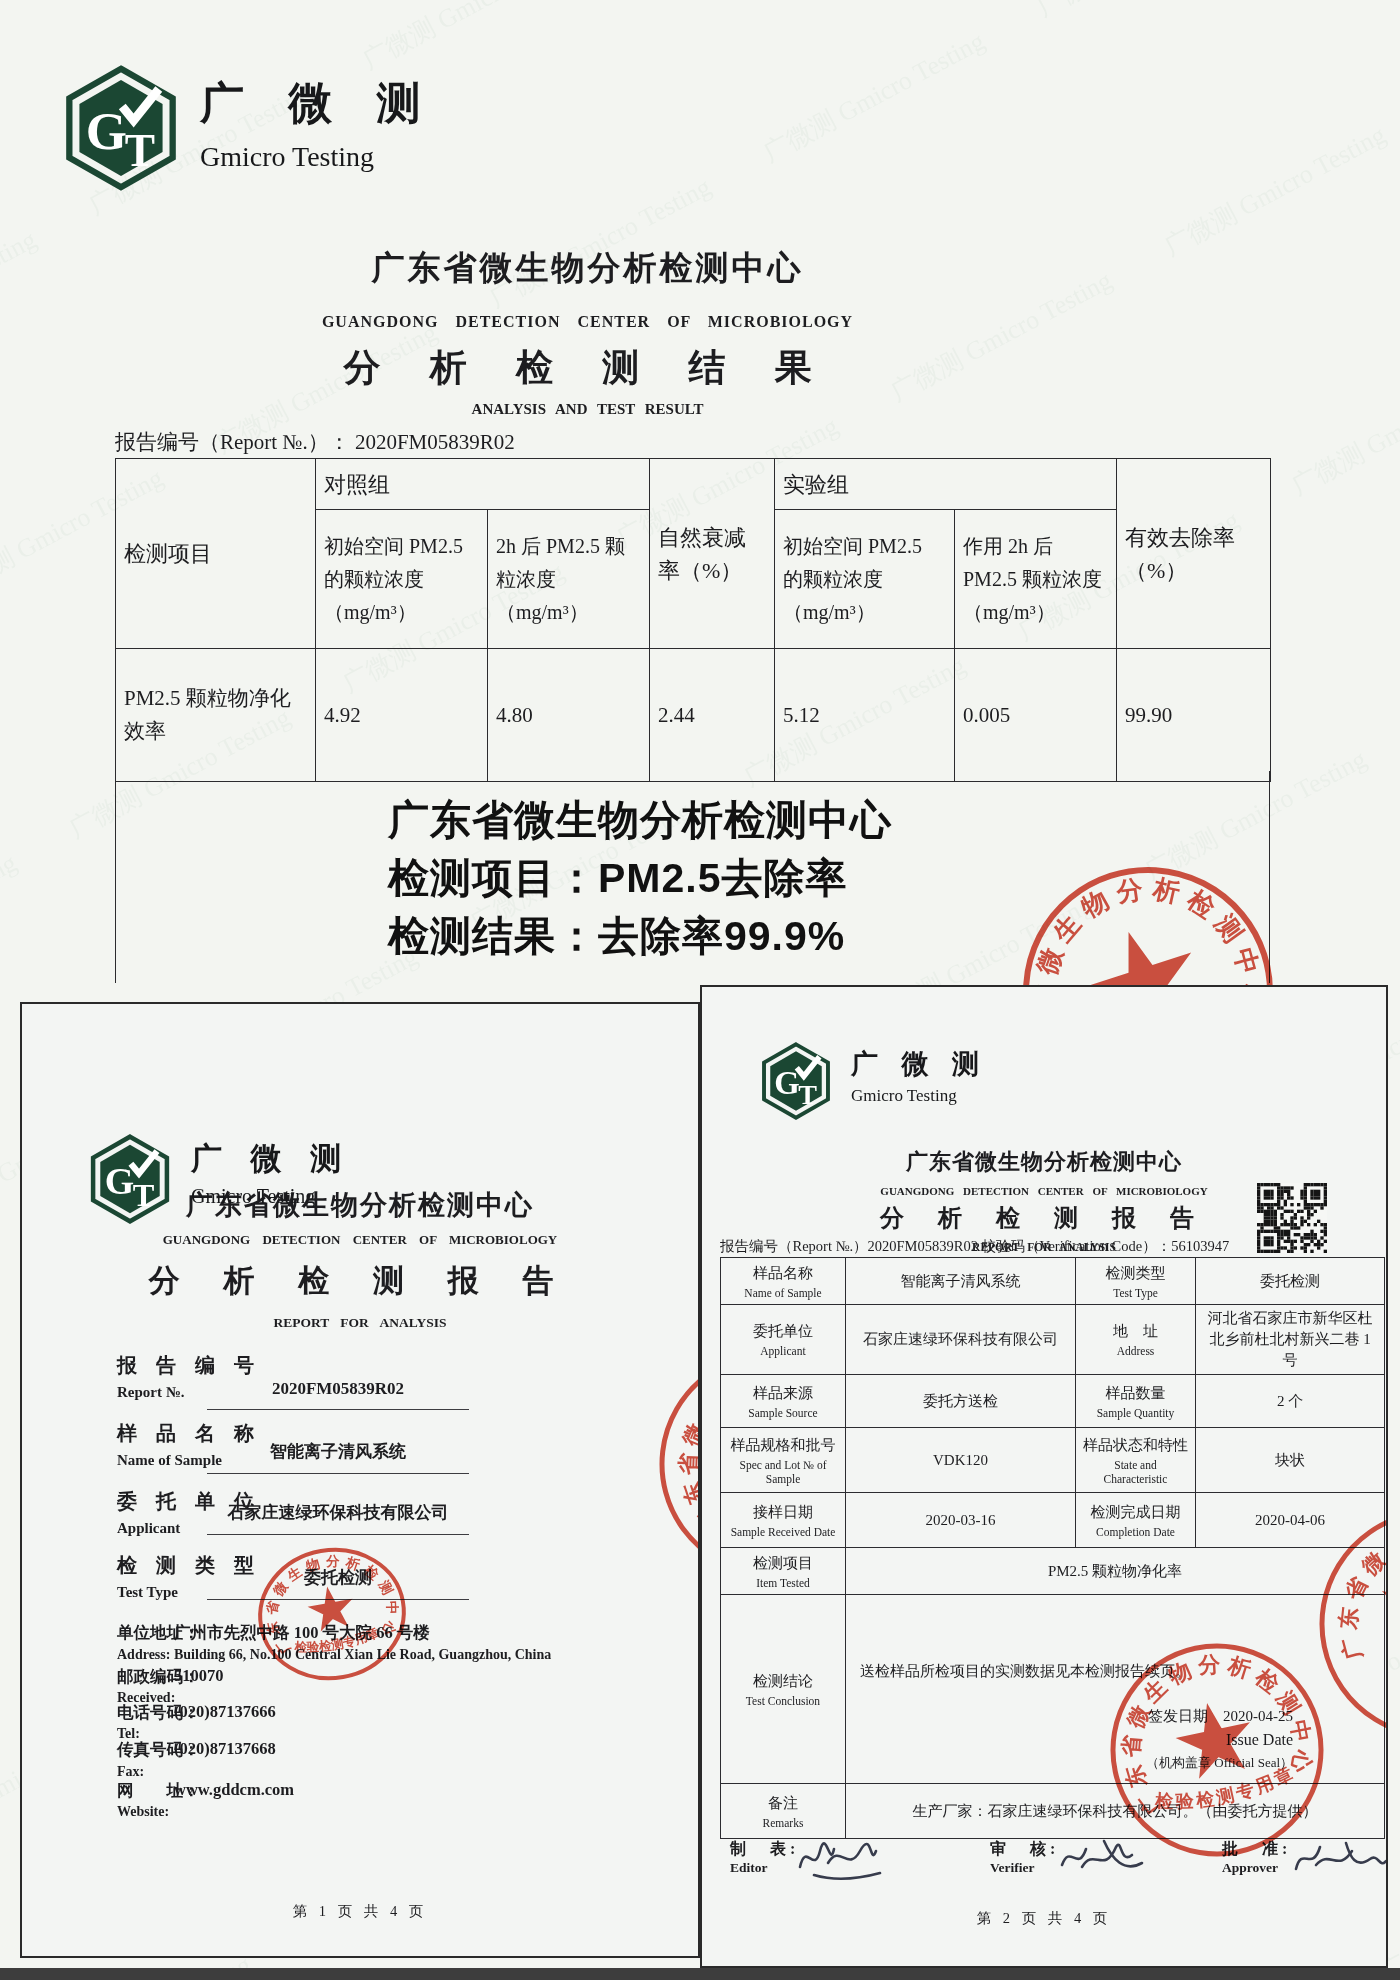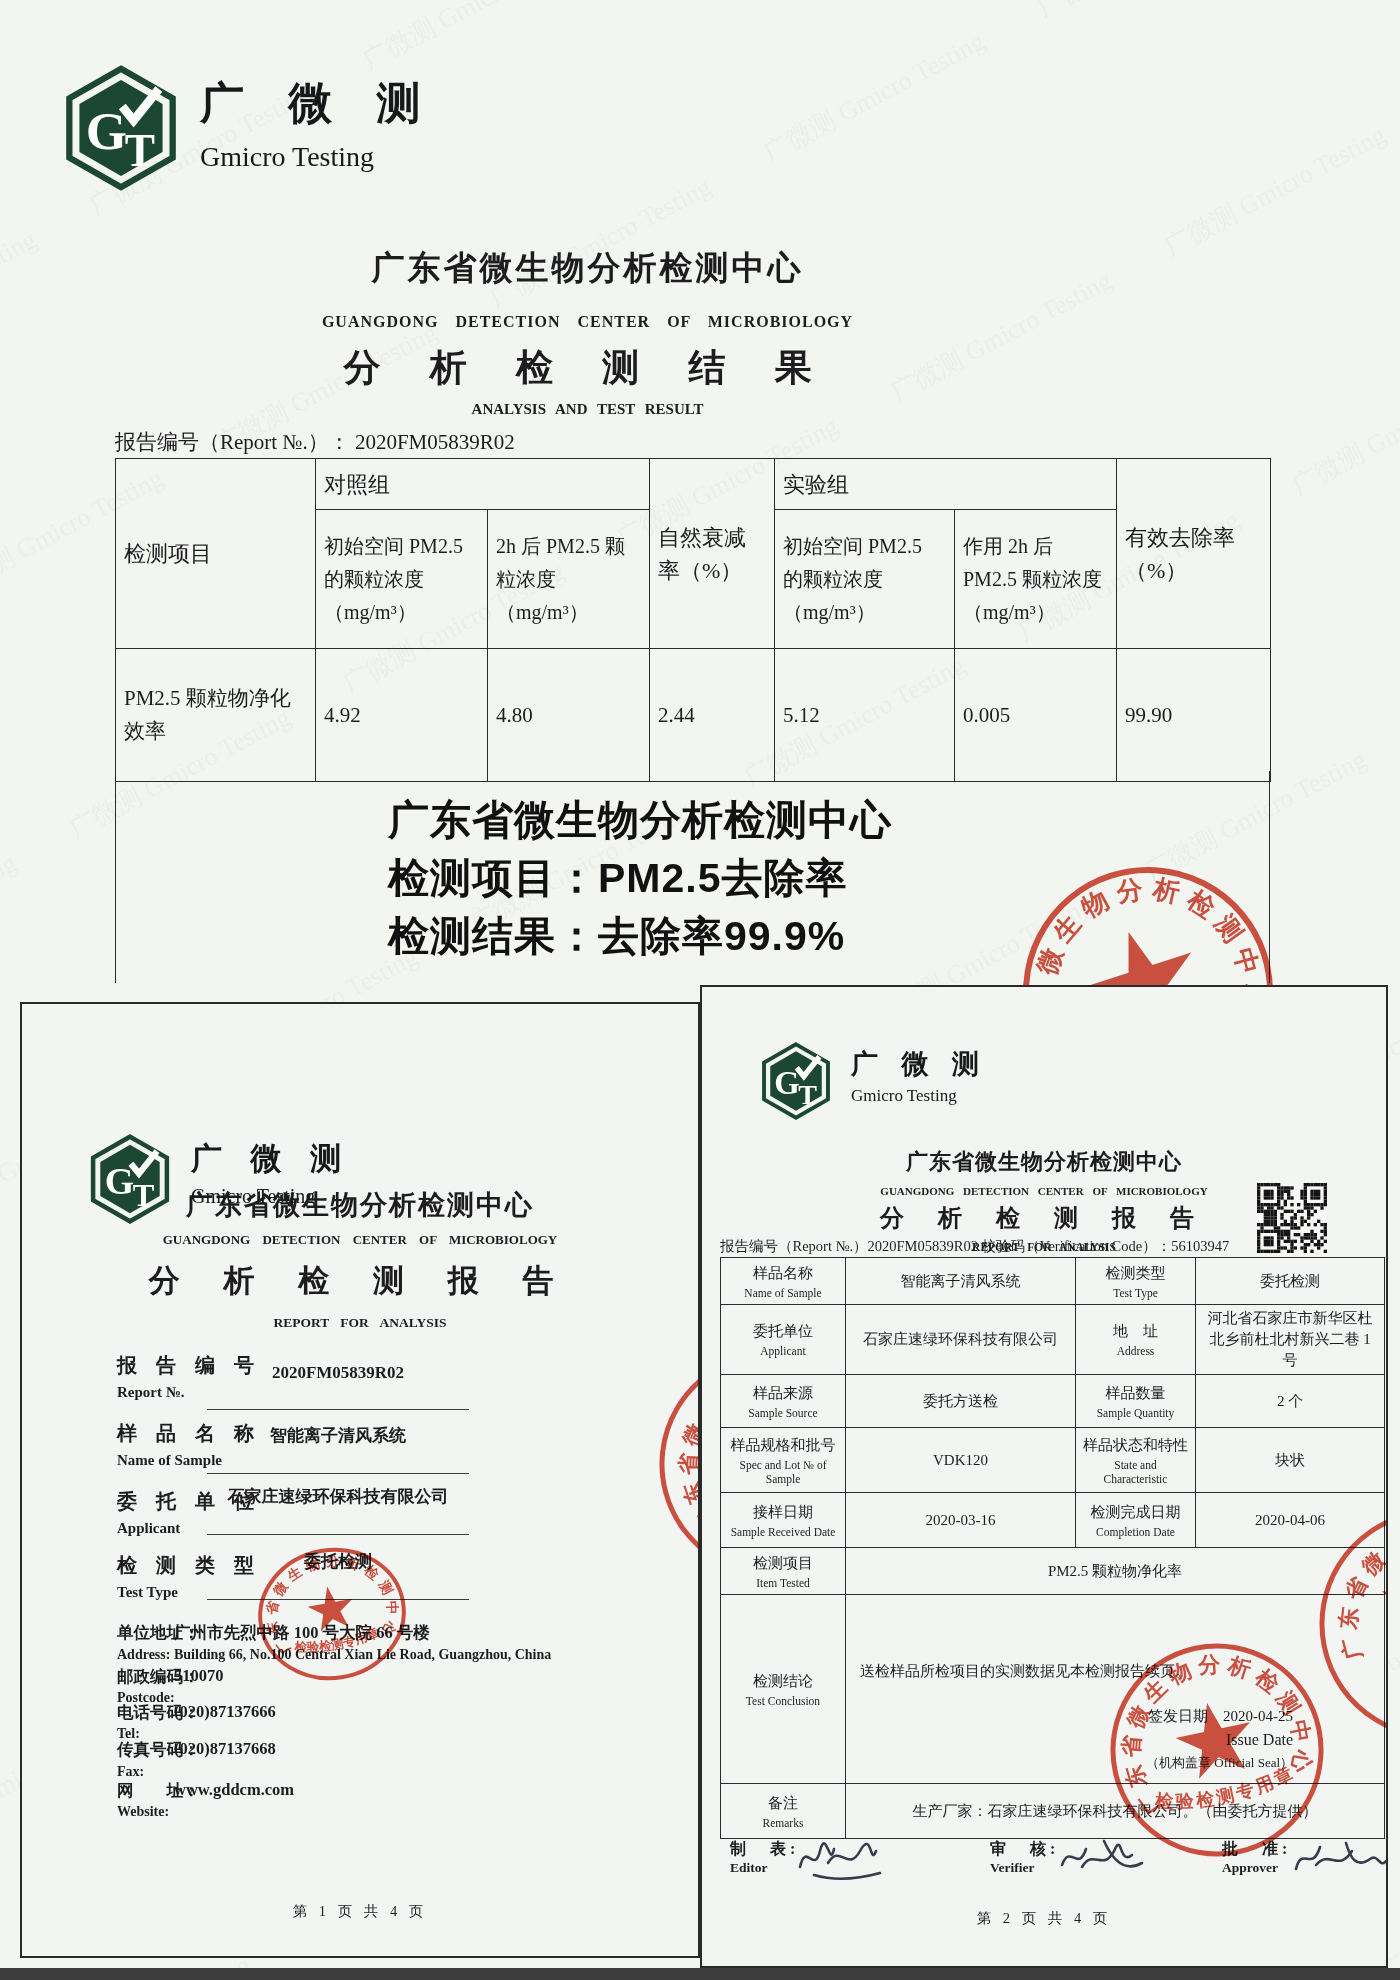--- a/index.html
+++ b/index.html
@@ -52,21 +52,21 @@
   .c-doc-zh{margin-top:12px;font-size:31px;font-weight:700;letter-spacing:18px}
   .c-doc-en{margin-top:13px;font-size:13.5px;font-weight:700;word-spacing:8px}
   .r-center-zh{font-size:22px;font-weight:600;letter-spacing:1px}
   .r-center-en{margin-top:8px;font-size:11px;font-weight:700;word-spacing:6px}
   .r-doc-zh{margin-top:5px;font-size:24px;font-weight:700;letter-spacing:14px}
   .r-doc-en{margin-top:7px;font-size:11.5px;font-weight:700;word-spacing:5px}
   
   .fld-zh{font-size:20px;font-weight:700;letter-spacing:7px}
   .fld-en{font-size:15px;font-weight:700;margin-top:5px}
   .fld-val{display:flex;align-items:flex-end;justify-content:center;border-bottom:1.6px solid #3c3c40;
-           font-size:17px;font-weight:600;padding-bottom:26px;box-sizing:border-box}
+           font-size:17px;font-weight:600;padding-bottom:10px;box-sizing:border-box}
   .c-zh,.c-val{font-size:16.5px;font-weight:700}
   .c-en,.c-env{font-size:14px;font-weight:700}
   .pfoot{font-size:14.5px;letter-spacing:4px;text-align:center;width:100%}
   
   .rline{font-size:14.5px}
   .rtable{border-collapse:collapse;table-layout:fixed;width:664px}
   .rtable td{border:1.3px solid #2c2c30;font-size:15px;text-align:center;vertical-align:middle;
              padding:3px 5px;line-height:21px;position:relative}
   .rtable .en{font-size:11.5px;line-height:14px;margin-top:2px}
   .rtable tr.r1 td{height:40px}.rtable tr.r2 td{height:62px}.rtable tr.r3 td{height:46px}
@@ -286,21 +286,21 @@
   </div>
   <div class="abs fld-val" style="left:185px;top:544px;width:262px;height:52px">委托检测</div>
 
   <div class="abs c-zh" style="left:95px;top:618px">单位地址：</div>
   <div class="abs c-val" style="left:152px;top:618px">广州市先烈中路 100 号大院 66 号楼</div>
   <div class="abs c-en" style="left:95px;top:643px">Address:</div>
   <div class="abs c-env" style="left:152px;top:643px">Building 66, No.100 Central Xian Lie Road, Guangzhou, China</div>
 
   <div class="abs c-zh" style="left:95px;top:662px">邮政编码：</div>
   <div class="abs c-val" style="left:152px;top:662px">510070</div>
-  <div class="abs c-en" style="left:95px;top:686px">Postcode:</div>
+  <div class="abs c-en" style="left:95px;top:686px">Received:</div>
 
   <div class="abs c-zh" style="left:95px;top:698px">电话号码：</div>
   <div class="abs c-val" style="left:152px;top:698px">(020)87137666</div>
   <div class="abs c-en" style="left:95px;top:722px">Tel:</div>
 
   <div class="abs c-zh" style="left:95px;top:735px">传真号码：</div>
   <div class="abs c-val" style="left:152px;top:735px">(020)87137668</div>
   <div class="abs c-en" style="left:95px;top:760px">Fax:</div>
 
   <div class="abs c-zh" style="left:95px;top:776px">网　　址：</div>

